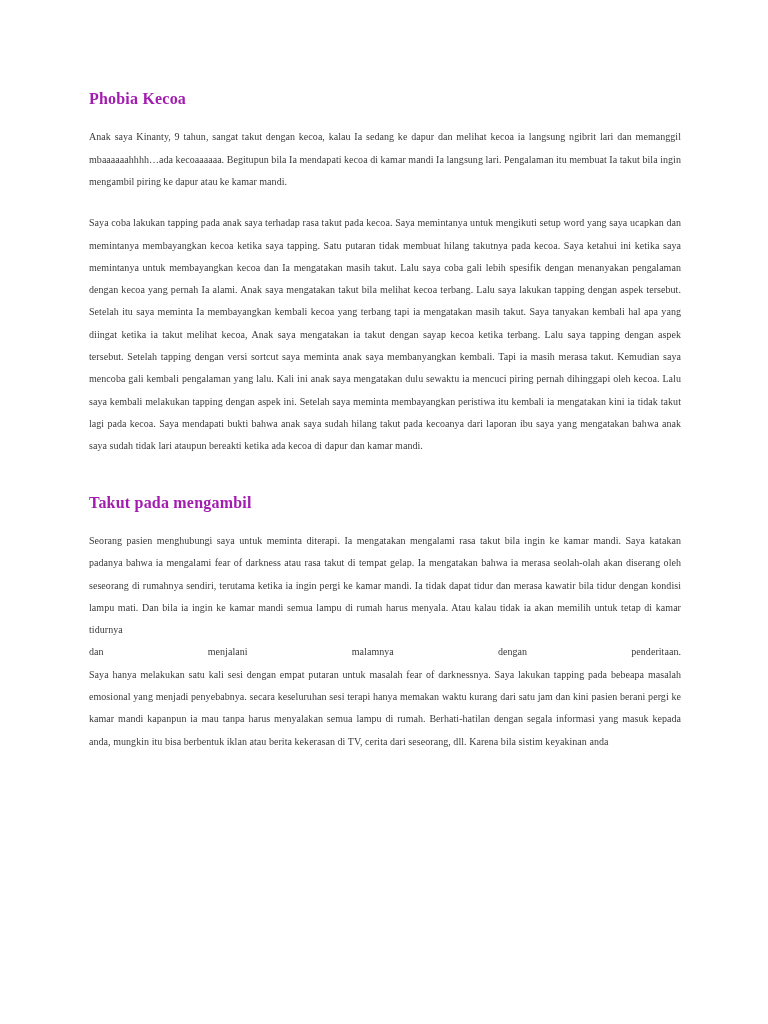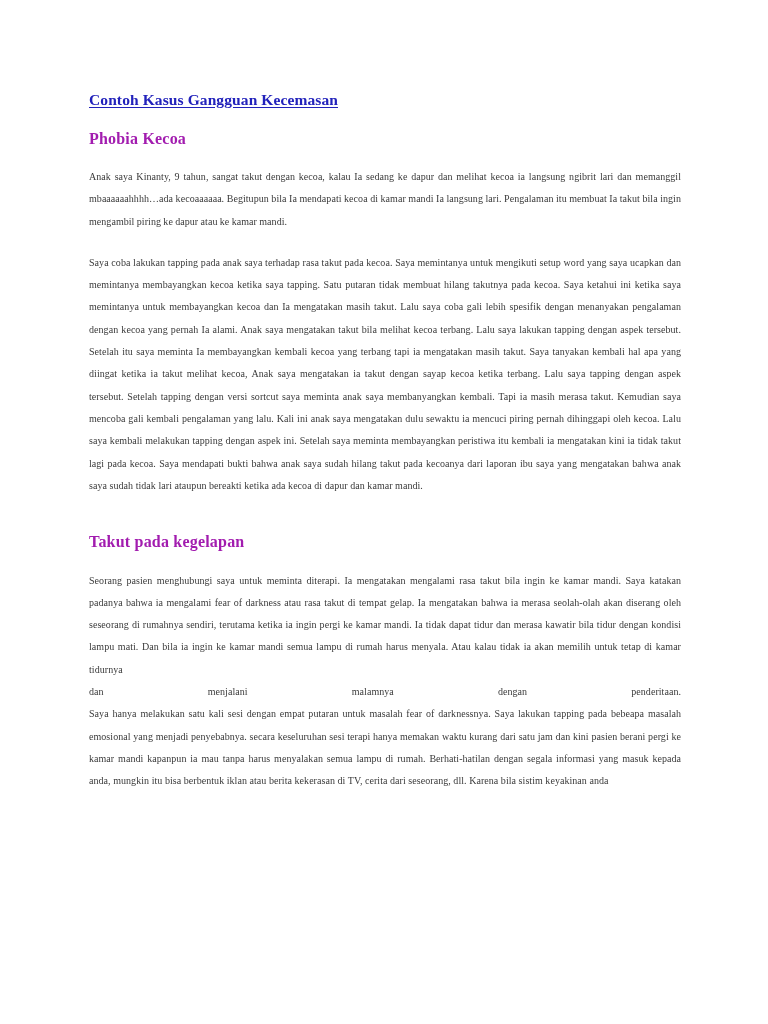--- a/index.html
+++ b/index.html
@@ -84,28 +84,25 @@
     text-align-last: justify;
     word-spacing: 0;
   }
 </style>
 </head>
 <body>
 
 <div class="page">
   <div class="content">
 
-    <div class="doc-link-wrap">
-      <a class="doc-link">Contoh Kasus Gangguan Kecemasan</a>
-    </div>
 
     <h1 class="heading">Phobia Kecoa</h1>
 
     <p class="para para-condensed">Anak saya Kinanty, 9 tahun, sangat takut dengan kecoa, kalau Ia sedang ke dapur dan melihat kecoa ia langsung ngibrit lari dan memanggil mbaaaaaahhhh…ada kecoaaaaaa. Begitupun bila Ia mendapati kecoa di kamar mandi Ia langsung lari. Pengalaman itu membuat Ia takut bila ingin mengambil piring ke dapur atau ke kamar mandi.</p>
 
     <p class="para">Saya coba lakukan tapping pada anak saya terhadap rasa takut pada kecoa. Saya memintanya untuk mengikuti setup word yang saya ucapkan dan memintanya membayangkan kecoa ketika saya tapping. Satu putaran tidak membuat hilang takutnya pada kecoa. Saya ketahui ini ketika saya memintanya untuk membayangkan kecoa dan Ia mengatakan masih takut. Lalu saya coba gali lebih spesifik dengan menanyakan pengalaman dengan kecoa yang pernah Ia alami. Anak saya mengatakan takut bila melihat kecoa terbang. Lalu saya lakukan tapping dengan aspek tersebut. Setelah itu saya meminta Ia membayangkan kembali kecoa yang terbang tapi ia mengatakan masih takut. Saya tanyakan kembali hal apa yang diingat ketika ia takut melihat kecoa, Anak saya mengatakan ia takut dengan sayap kecoa ketika terbang. Lalu saya tapping dengan aspek tersebut. Setelah tapping dengan versi sortcut saya meminta anak saya membanyangkan kembali. Tapi ia masih merasa takut. Kemudian saya mencoba gali kembali pengalaman yang lalu. Kali ini anak saya mengatakan dulu sewaktu ia mencuci piring pernah dihinggapi oleh kecoa. Lalu saya kembali melakukan tapping dengan aspek ini. Setelah saya meminta membayangkan peristiwa itu kembali ia mengatakan kini ia tidak takut lagi pada kecoa. Saya mendapati bukti bahwa anak saya sudah hilang takut pada kecoanya dari laporan ibu saya yang mengatakan bahwa anak saya sudah tidak lari ataupun bereakti ketika ada kecoa di dapur dan kamar mandi.</p>
 
-    <h1 class="heading heading-2">Takut pada kegelapan</h1>
+    <h1 class="heading heading-2">Takut pada mengambil</h1>
 
     <p class="para"><span>Seorang pasien menghubungi saya untuk meminta diterapi. Ia mengatakan mengalami rasa takut bila ingin ke kamar mandi. Saya katakan padanya bahwa ia mengalami fear of darkness atau rasa takut di tempat gelap. Ia mengatakan bahwa ia merasa seolah-olah akan diserang oleh seseorang di rumahnya sendiri, terutama ketika ia ingin pergi ke kamar mandi. Ia tidak dapat tidur dan merasa kawatir bila tidur dengan kondisi lampu mati. Dan bila ia ingin ke kamar mandi semua lampu di rumah harus menyala. Atau kalau tidak ia akan memilih untuk tetap di kamar tidurnya</span> <span class="loose-line">dan menjalani malamnya dengan penderitaan.</span><span>Saya hanya melakukan satu kali sesi dengan empat putaran untuk masalah fear of darknessnya. Saya lakukan tapping pada bebeapa masalah emosional yang menjadi penyebabnya. secara keseluruhan sesi terapi hanya memakan waktu kurang dari satu jam dan kini pasien berani pergi ke kamar mandi kapanpun ia mau tanpa harus menyalakan semua lampu di rumah. Berhati-hatilan dengan segala informasi yang masuk kepada anda, mungkin itu bisa berbentuk iklan atau berita kekerasan di TV, cerita dari seseorang, dll. Karena bila sistim keyakinan anda</span></p>
 
   </div>
 </div>
 
 </body></html>

